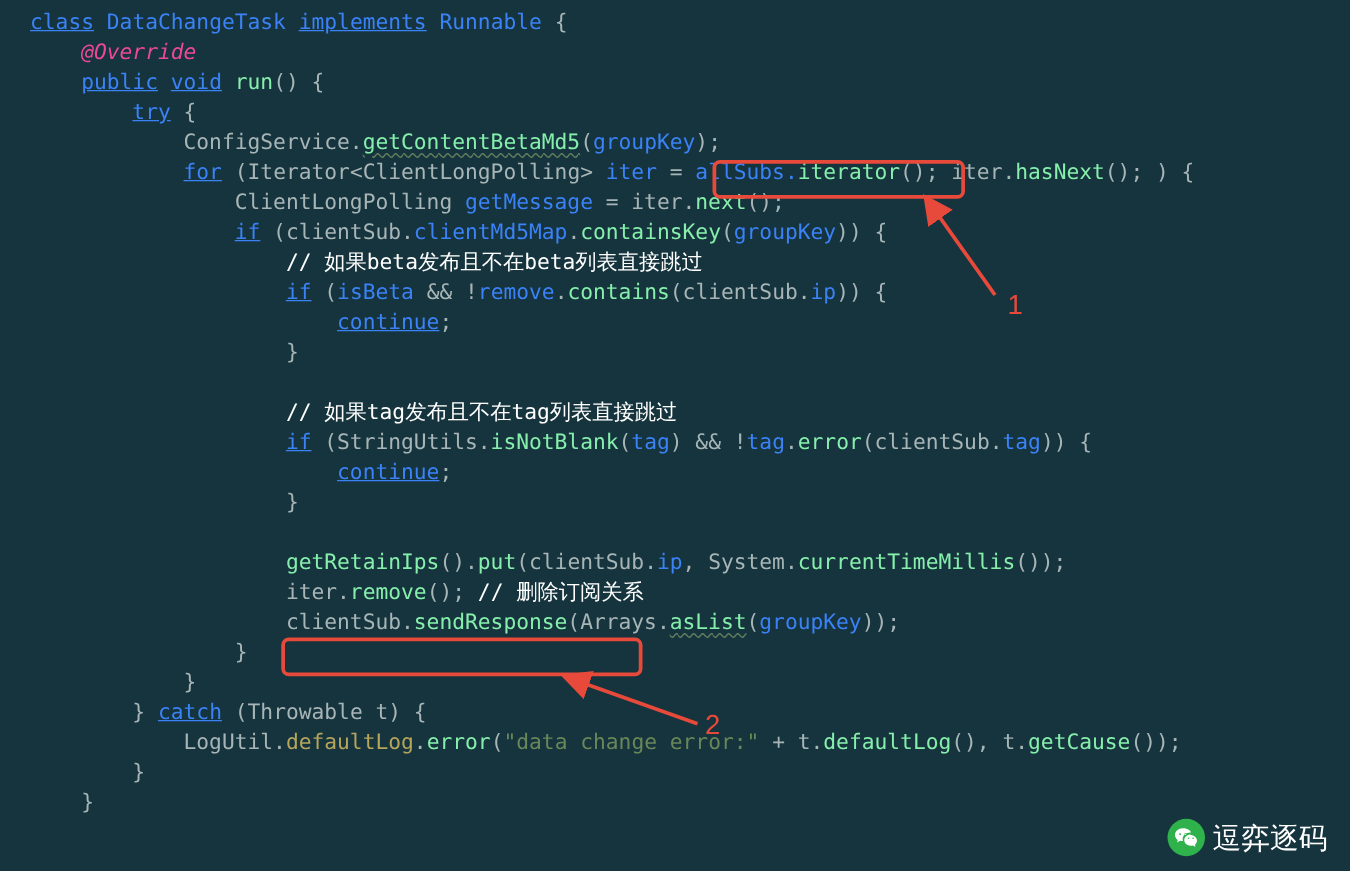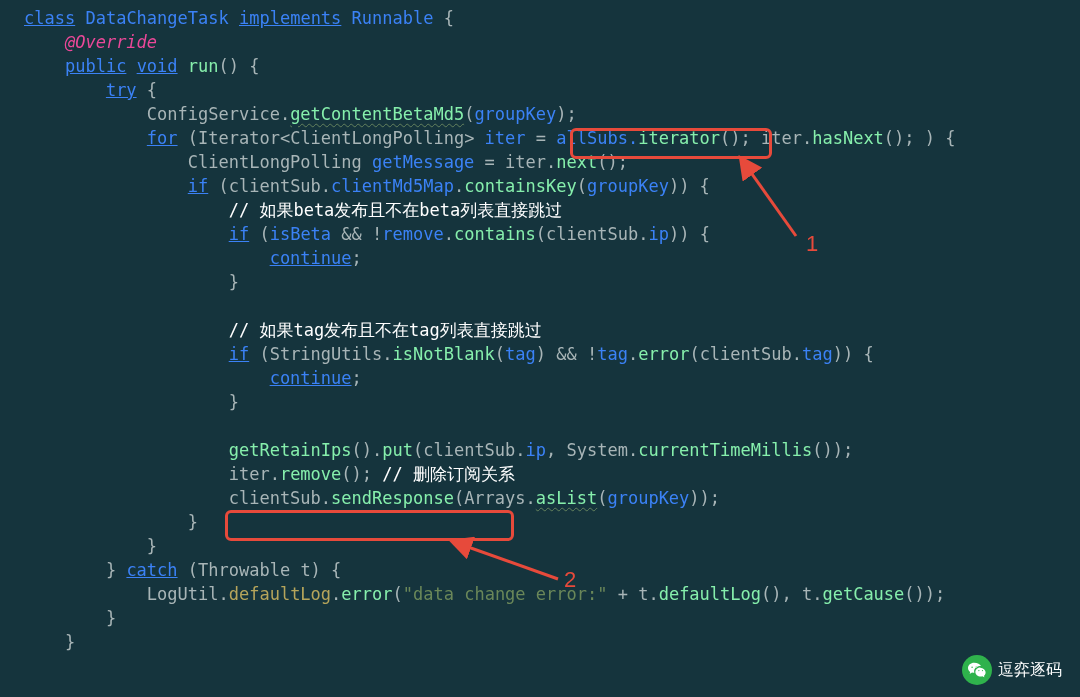--- a/index.html
+++ b/index.html
@@ -62,21 +62,21 @@
     border-radius: 50%;
     background: #2fb24c;
     display: flex;
     align-items: center;
     justify-content: center;
   }
   .watermark .wm-circle svg { display: block; }
   .watermark .wm-text {
     color: #fff;
     font-family: -apple-system, "Helvetica Neue", Arial, sans-serif;
-    font-size: 16px;
+    font-size: 23px;
     font-weight: 500;
   }
 
   
   .anno-label {
     position: absolute;
     color: #e74a3b;
     font-family: -apple-system, "Helvetica Neue", Arial, sans-serif;
     font-size: 22px;
     font-weight: 500;

